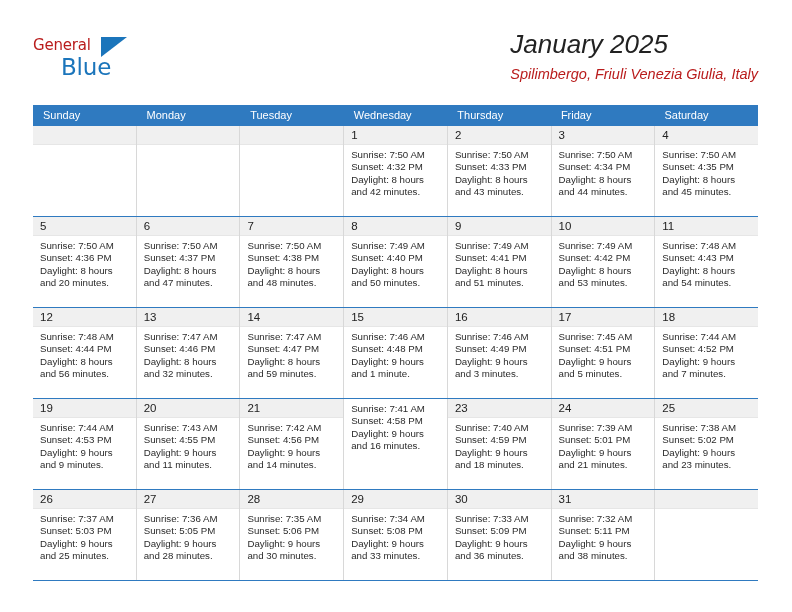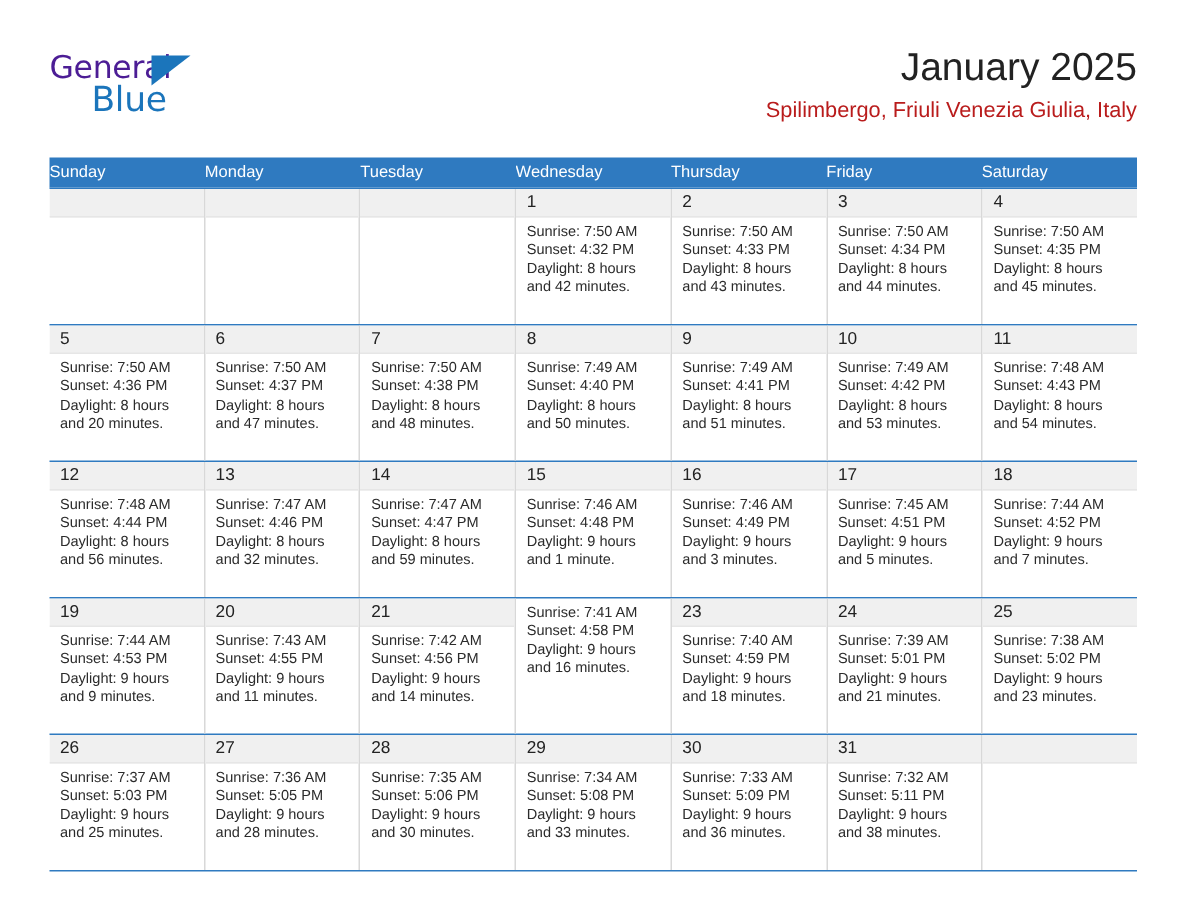--- a/index.html
+++ b/index.html
@@ -35,24 +35,24 @@
     position: absolute;
     left: 0px;
     top: 4px;
     width: 200px;
     height: 52px;
   }
   .logo-general {
     position: absolute;
     left: 0px;
     top: 0px;
-    font-size: 21px;
+    font-size: 15px;
     font-family: "DejaVu Sans", sans-serif;
     font-weight: 400;
-    color: #4c1d95;
+    color: #b91c1c;
     letter-spacing: -0.2px;
     line-height: 26px;
   }
   .logo-tri {
     position: absolute;
     left: 68px;
     top: 5px;
     width: 0;
     height: 0;
     border-left: 26px solid #1b75bb;
@@ -67,21 +67,22 @@
     font-weight: 400;
     color: #1b75bb;
     letter-spacing: -0.2px;
     line-height: 26px;
   }
 
   .title-block {
     position: absolute;
     right: 0px;
     top: 0px;
-    text-align: right;
+    text-align: left;
+    font-style: italic;
   }
   .cal-title {
     font-size: 26px;
     font-weight: 400;
     color: #222222;
     line-height: 32px;
     white-space: nowrap;
   }
   .cal-subtitle {
     font-size: 14.5px;
@@ -103,21 +104,21 @@
   .weekday-row {
     display: flex;
     background: #2f7ac0;
     height: 20px;
   }
   .weekday-cell {
     flex: 1 1 0;
     color: #ffffff;
     font-size: 11px;
     line-height: 20px;
-    padding-left: 0;
+    padding-left: 10px;
     box-sizing: border-box;
     white-space: nowrap;
     overflow: hidden;
   }
 
   .week-row {
     display: flex;
     border-top: 1.4px solid #2f7ac0;
     height: 90px;
   }

